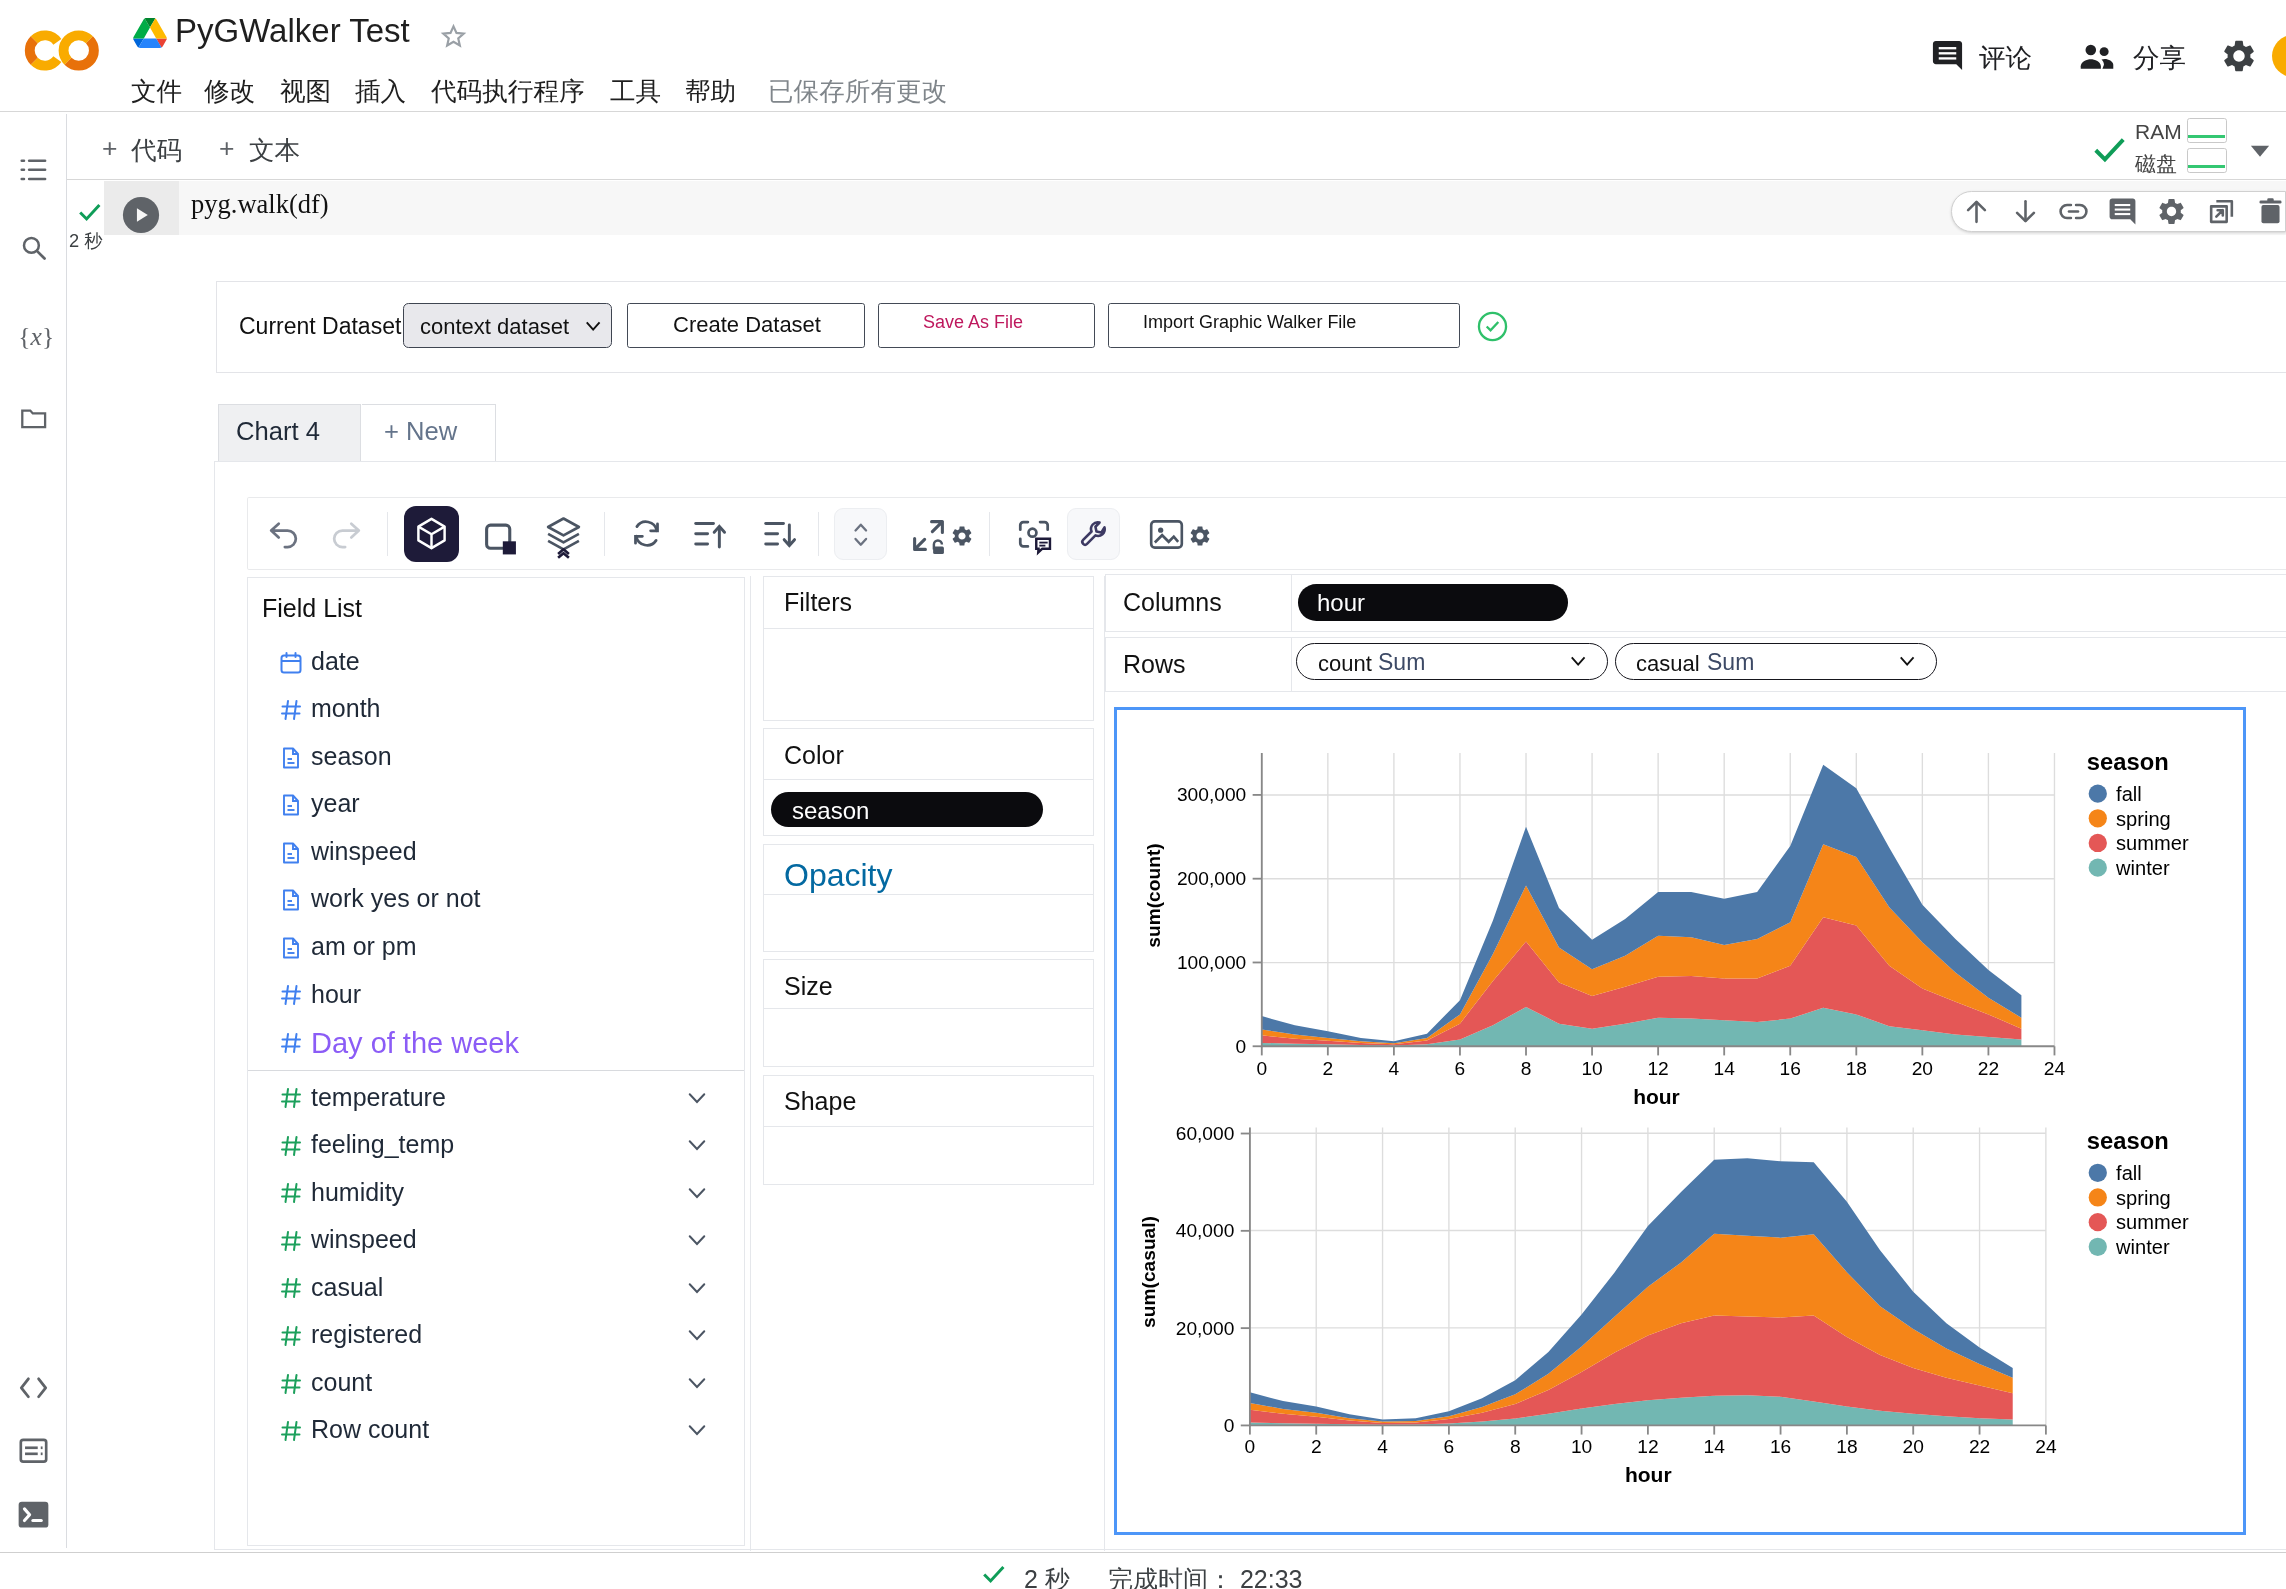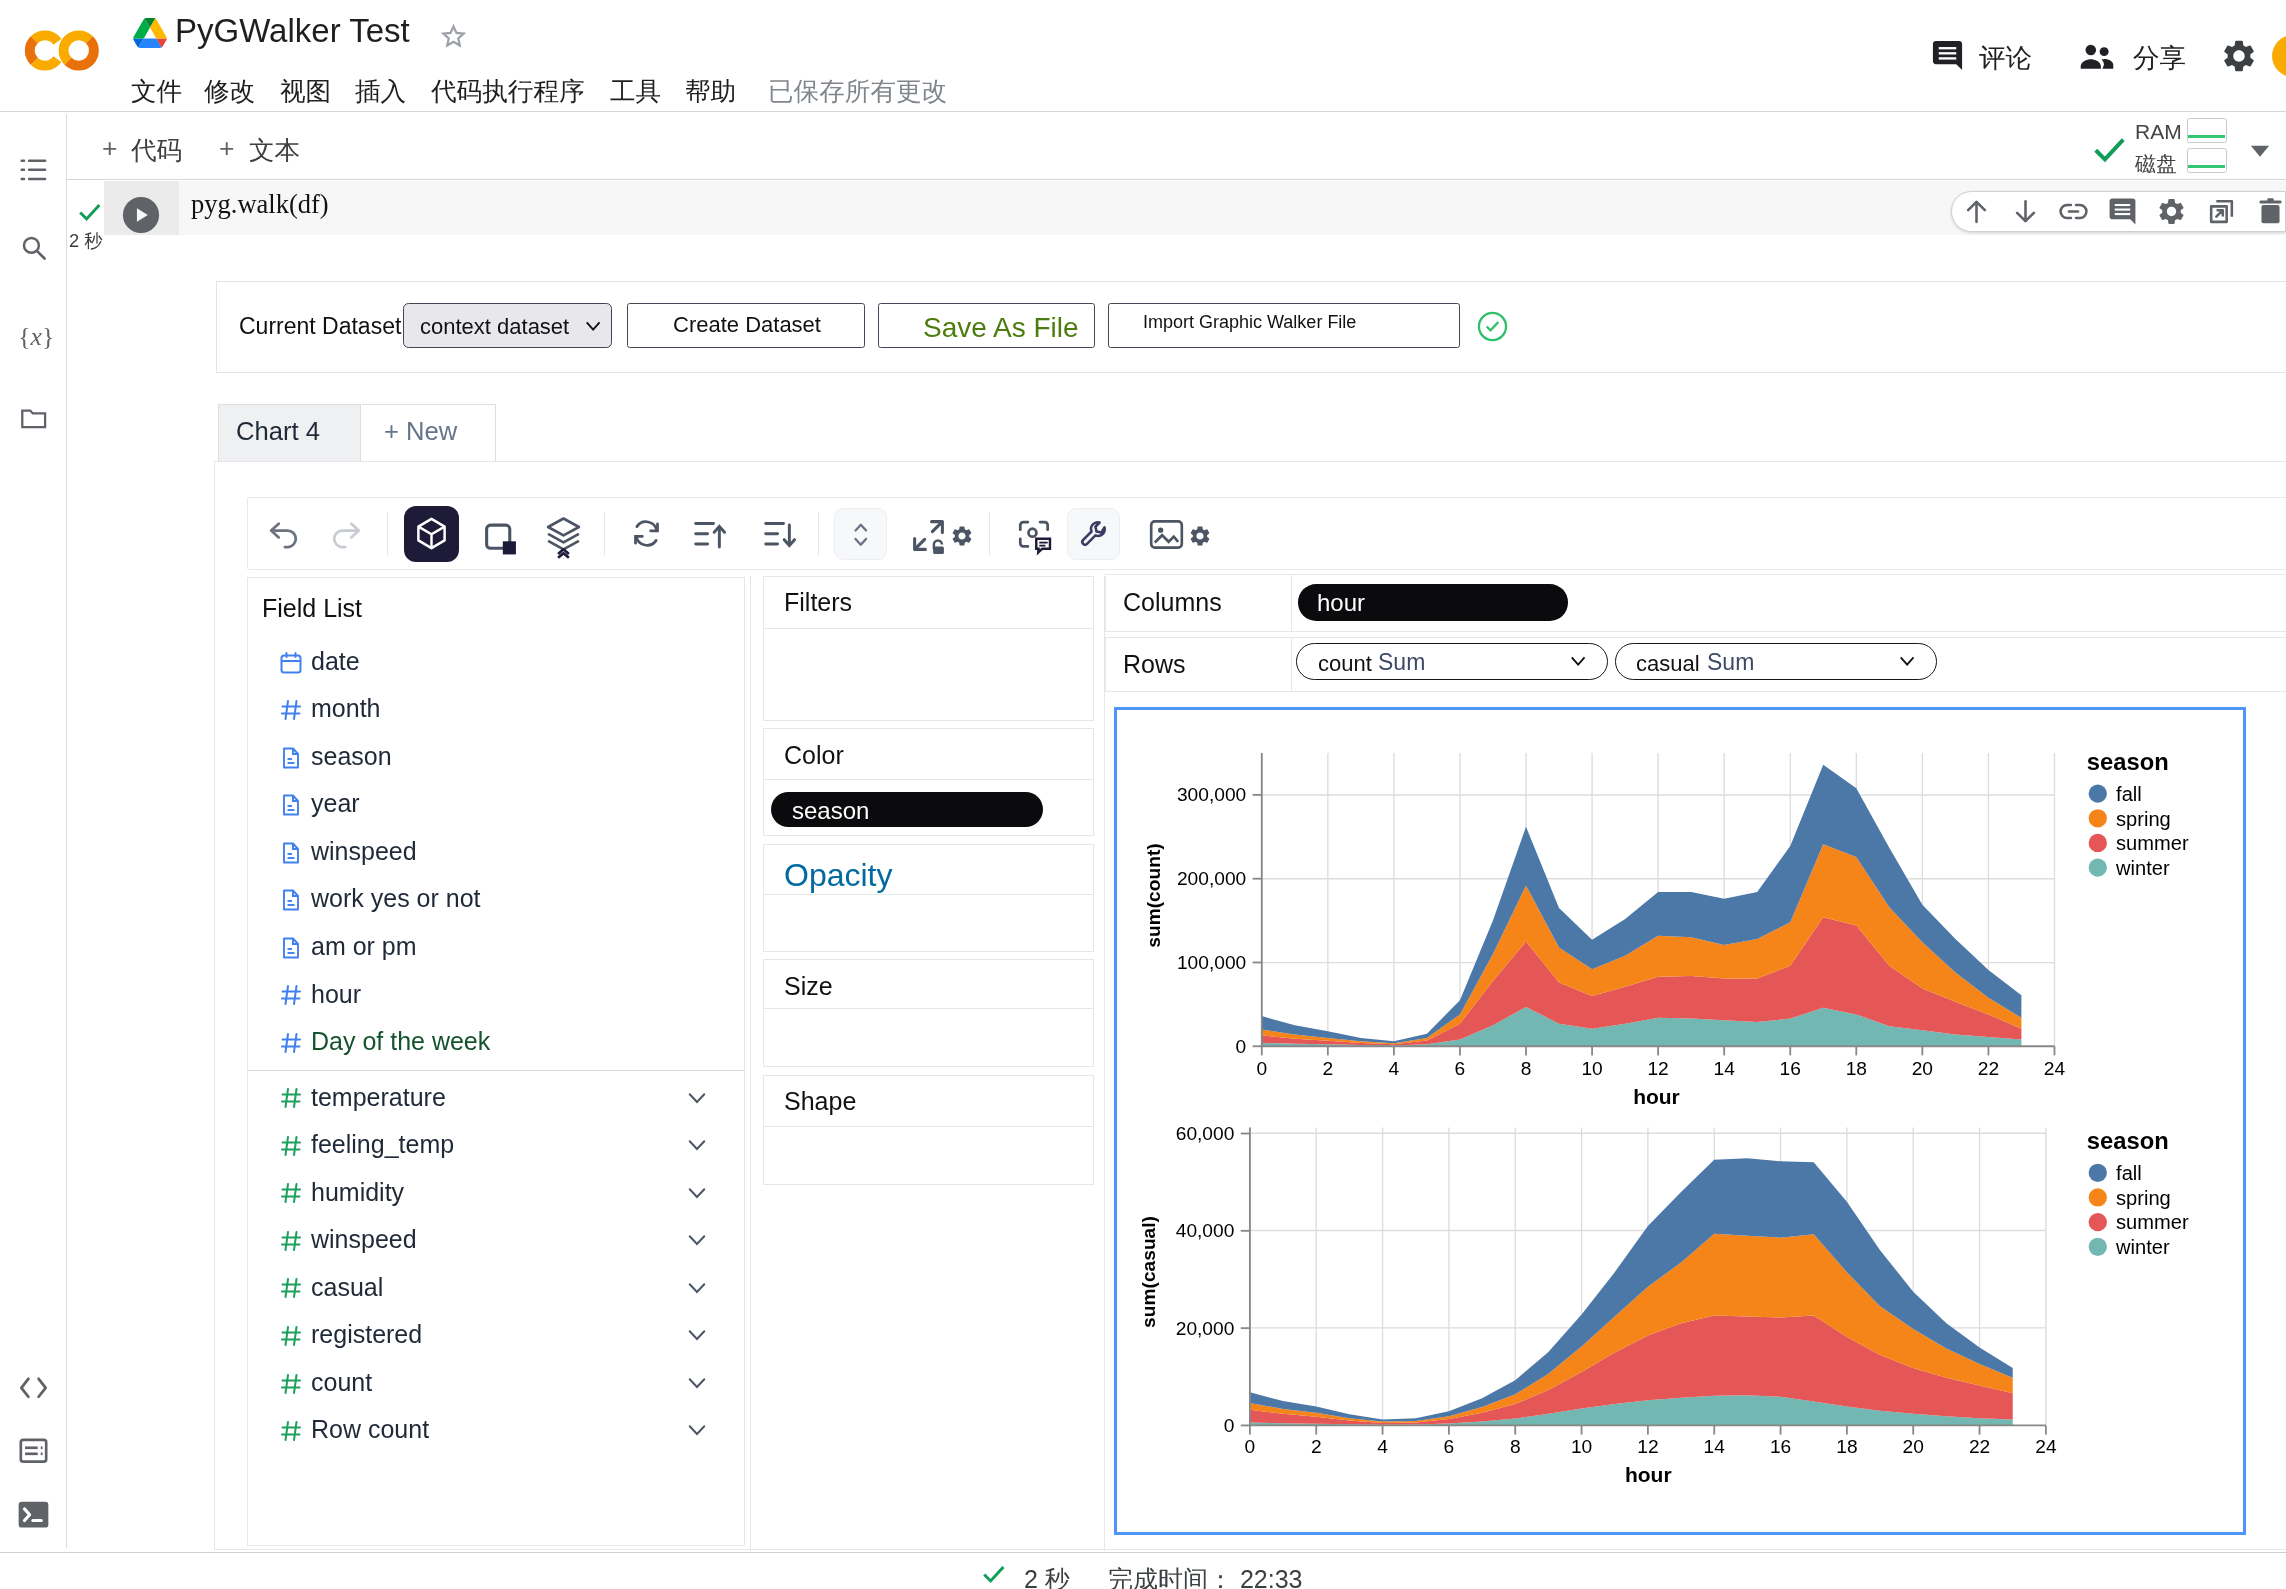--- a/index.html
+++ b/index.html
@@ -174,21 +174,21 @@
 <div class="abs" style="left:216px;top:281px;width:2074px;height:92px;border:0.9px solid #e3e4e8;background:#fff"></div>
 <div class="t" style="left:239px;top:313px;font-size:23px;color:#111">Current Dataset</div>
 <div class="abs" style="left:403px;top:303px;width:209px;height:45px;background:#e8e8ec;border:1.8px solid #3f4551;border-radius:5.5px"></div>
 <div class="t" style="left:420px;top:314px;font-size:22px;color:#111">context dataset</div>
 <svg style="left:584px;top:320px" width="18.3" height="12.8" viewBox="0 0 22 16">
     <path fill="none" stroke="#111" stroke-width="2.4" d="m3 3 8 9 8-9"></path>
   </svg>
 <div class="abs" style="left:627px;top:303px;width:238px;height:45px;background:#fff;border:1.8px solid #434a56;border-radius:2.7px"></div>
 <div class="t" style="left:673px;top:312px;font-size:22px;color:#111">Create Dataset</div>
 <div class="abs" style="left:878px;top:303px;width:217px;height:45px;background:#fff;border:1.8px solid #434a56;border-radius:2.7px"></div>
-<div class="t" style="left:923px;top:312px;font-size:28px;color:#4d7c0f">Save As File</div>
+<div class="t" style="left:923px;top:312px;font-size:18px;color:#be185d">Save As File</div>
 <div class="abs" style="left:1108px;top:303px;width:352px;height:45px;background:#fff;border:1.8px solid #434a56;border-radius:2.7px"></div>
 <div class="t" style="left:1143px;top:312px;font-size:18px;color:#111">Import Graphic Walker File</div>
 <svg style="left:1477px;top:311px" width="31" height="31" viewBox="0 0 24 24">
 <circle cx="12" cy="12" r="10.5" fill="none" stroke="#2fc06a" stroke-width="1.8"></circle>
 <path fill="none" stroke="#2fc06a" stroke-width="1.8" d="m7.5 12 3 3 6-6.5"></path>
   </svg>
 <div class="abs" style="left:218px;top:404px;width:143px;height:58px;background:#eff0f2;border:0.9px solid #dcdee2"></div>
 <div class="t" style="left:236px;top:417px;font-size:25.6px;color:#1f2937">Chart 4</div>
 <div class="abs" style="left:362px;top:404px;width:134px;height:58px;background:#fff;border:0.9px solid #dcdee2;border-left:none"></div>
 <div class="t" style="left:384px;top:417px;font-size:25.6px;color:#64748b">+ New</div>
@@ -356,21 +356,21 @@
   </svg>
 <div class="t" style="left:311px;top:980px;font-size:25px;color:#1f2937">hour</div>
 <svg style="left:279px;top:1031px" width="24" height="24" viewBox="0 0 24 24">
 <g stroke="#4080ef" stroke-width="2" stroke-linecap="round" fill="none">
 <line x1="9" y1="3" x2="6.5" y2="21"></line>
       <line x1="17.5" y1="3" x2="15" y2="21"></line>
 <line x1="3.5" y1="8.5" x2="21" y2="8.5"></line>
       <line x1="3" y1="15.5" x2="20.5" y2="15.5"></line>
 </g>
   </svg>
-<div class="t" style="left:311px;top:1027px;font-size:25px;color:#14532d">Day of the week</div>
+<div class="t" style="left:311px;top:1027px;font-size:29px;color:#8b5cf6">Day of the week</div>
 <div class="abs" style="left:248px;top:1070px;width:496px;height:0.9px;background:#d8dade"></div>
 <svg style="left:279px;top:1086px" width="24" height="24" viewBox="0 0 24 24">
 <g stroke="#1ca05c" stroke-width="2" stroke-linecap="round" fill="none">
 <line x1="9" y1="3" x2="6.5" y2="21"></line>
       <line x1="17.5" y1="3" x2="15" y2="21"></line>
 <line x1="3.5" y1="8.5" x2="21" y2="8.5"></line>
       <line x1="3" y1="15.5" x2="20.5" y2="15.5"></line>
 </g>
   </svg>
 <div class="t" style="left:311px;top:1083px;font-size:25px;color:#1f2937">temperature</div>

